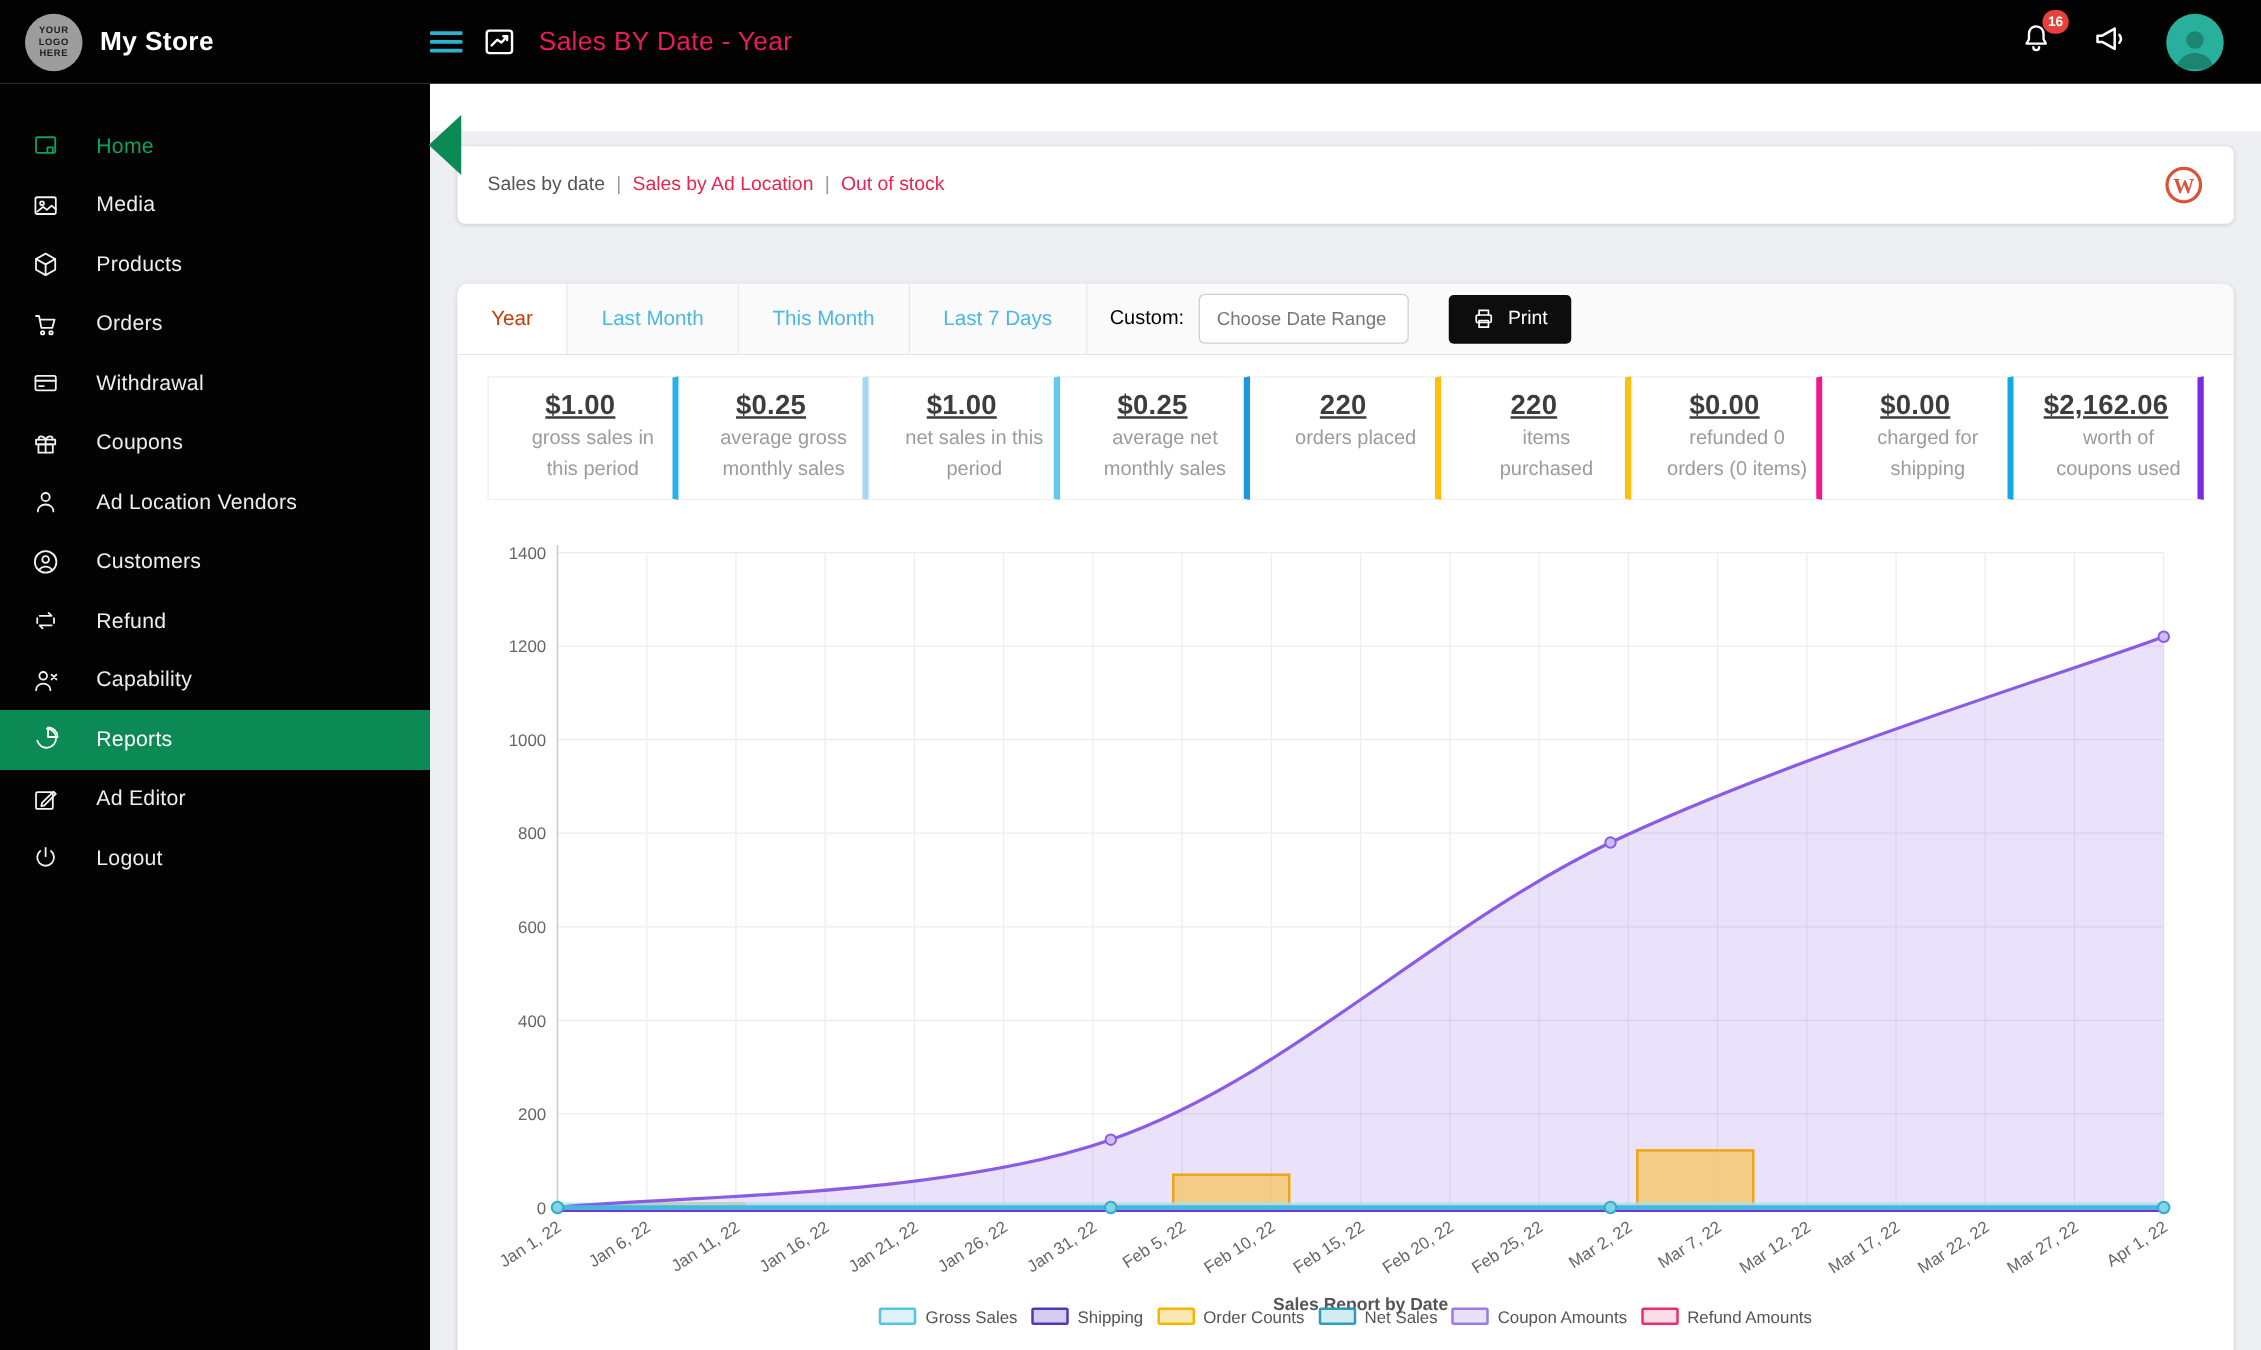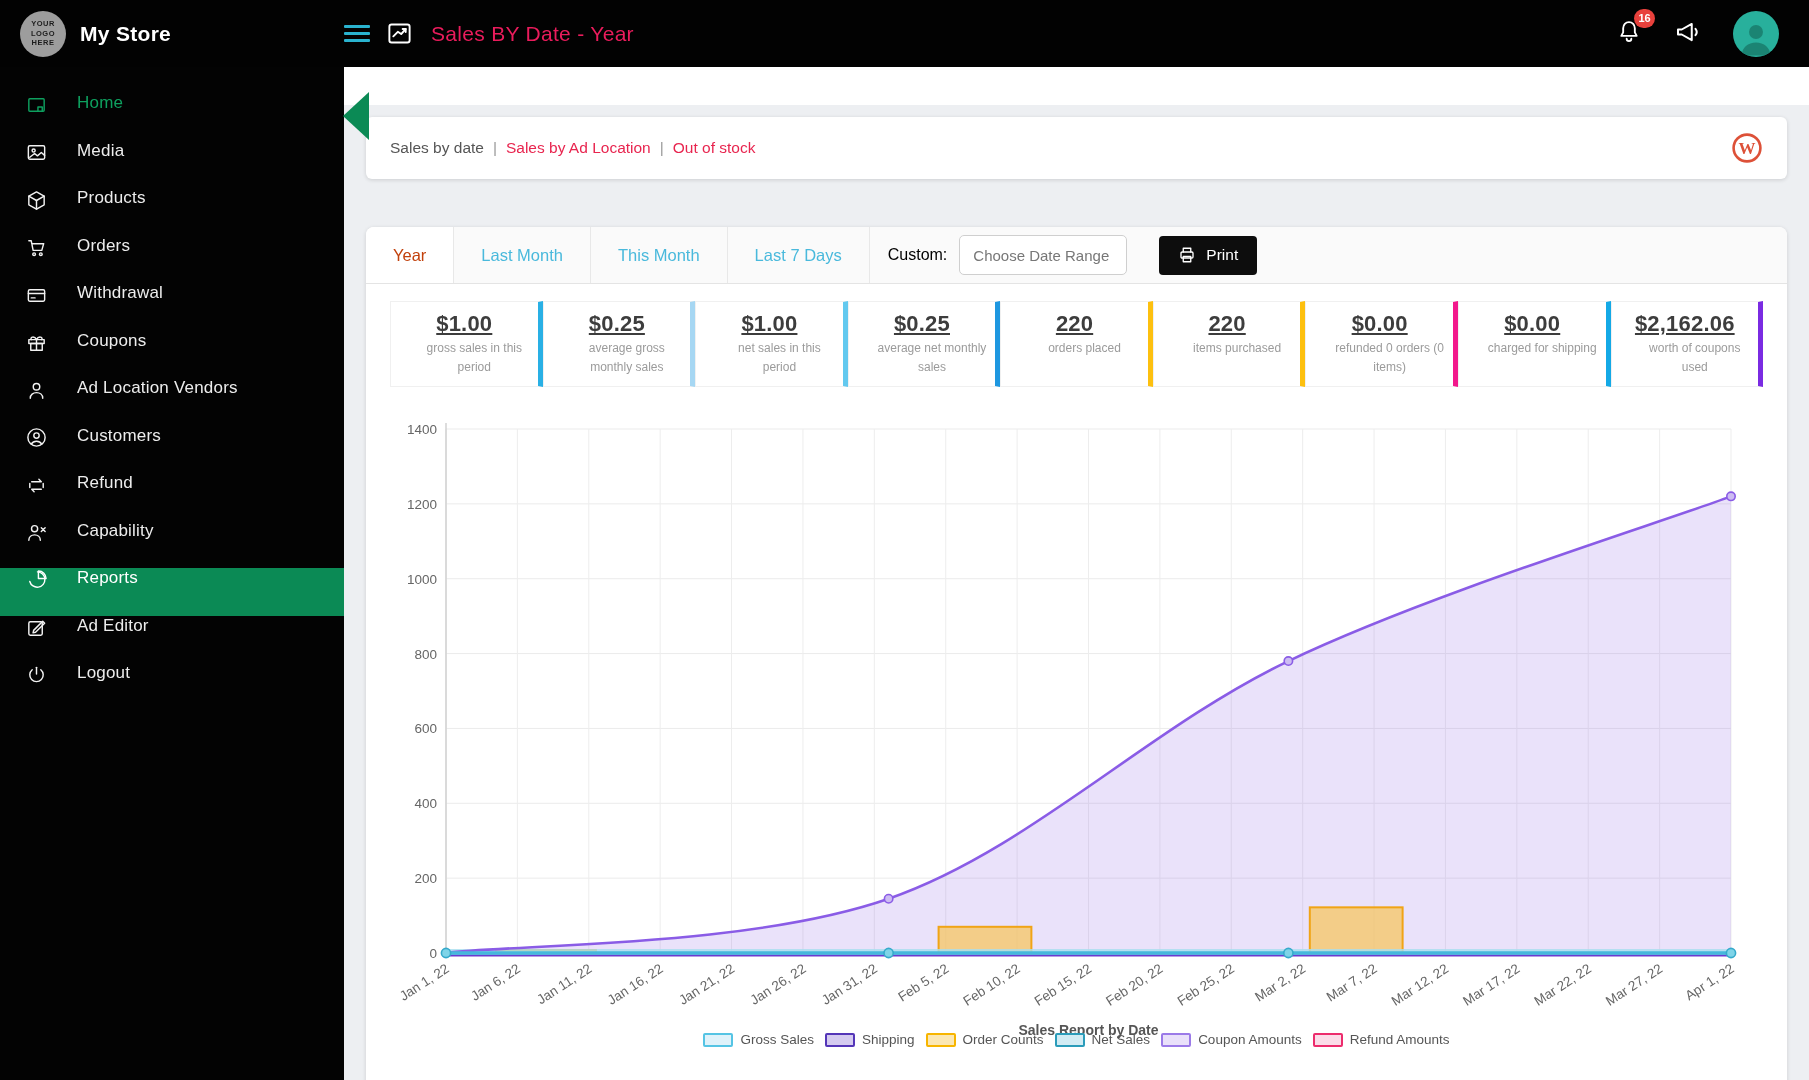--- a/index.html
+++ b/index.html
@@ -23,21 +23,21 @@
   .topbar-right { display:flex; align-items:center; gap:30px; padding-right:30px; }
   .bell-wrap { position:relative; cursor:pointer; }
   .badge { position:absolute; top:-9px; right:-12px; background:#e8413c; color:#fff;
     min-width:21px; height:19px; border-radius:10px; font-size:11px; display:flex;
     align-items:center; justify-content:center; padding:0 4px; font-weight:bold; }
   .avatar { width:46px; height:46px; border-radius:50%; background:#28b09c; overflow:hidden;
     display:flex; align-items:flex-end; justify-content:center; cursor:pointer; }
 
   
   .sidebar { position:absolute; top:67px; left:0; width:344px; bottom:0; background:#030303; padding-top:26px; z-index:20; }
-  .nav-item { display:flex; height:47.5px; padding-left:25px;
+  .nav-item { display:flex; align-items:center; height:47.5px; padding-left:25px;
     color:#ededed; font-size:17px; cursor:pointer; letter-spacing:.2px; }
   .nav-item .ic { width:26px; height:24px; margin-right:26px; display:flex; align-items:center; color:#f2f2f2; }
   .nav-item.text-green, .nav-item.text-green .ic { color:#0ea05f; }
   .nav-item.row-active { background:#0b8a55; color:#fff; }
   .nav-item.row-active .ic { color:#fff; }
   .home-arrow { position:absolute; left:344px; top:92px; width:0; height:0;
     border-top:24px solid transparent; border-bottom:24px solid transparent;
     border-right:26px solid #0b8a55; transform:translateX(-1px); z-index:25; }
 
   
@@ -67,21 +67,21 @@
   .date-input::placeholder { color:#777; }
   .print-btn { margin-left:32px; align-self:center; background:#0d0d0d; color:#fff;
     border:none; border-radius:4px; height:39px; padding:0 19px; display:flex; gap:10px;
     align-items:center; font-size:15.5px; cursor:pointer; font-family:inherit; }
 
   
   .stats-row { display:flex; margin:17px 24px 0; }
   .stat-card { flex:1; border:1px solid #f0f0f0; border-right:5px solid var(--accent);
     background:#fff; text-align:center; padding:9px 6px 10px; }
   .stat-value { font-size:22px; color:#3d3d3d; font-weight:600; letter-spacing:.2px;text-decoration:underline; }
-  .stat-label { font-size:12px; color:#9b9b9b; line-height:1.55; margin-top:2px;margin-left:20px; }
+  .stat-label { font-size:16px; color:#9b9b9b; line-height:1.55; margin-top:2px;margin-left:20px; }
 
   
   .chart-wrap { margin:26px 8px 0 28px; }
   .legend-row { display:flex; justify-content:center; align-items:center; gap:11px;
     margin-top:-30px; font-size:13.5px; color:#555; }
   .legend-item { display:flex; align-items:center; cursor:pointer; }
   .legend-swatch { width:30px; height:14px; border-radius:2px; margin-right:7px;
     border:2px solid var(--b); background:var(--f); }
 </style>
 </head>

